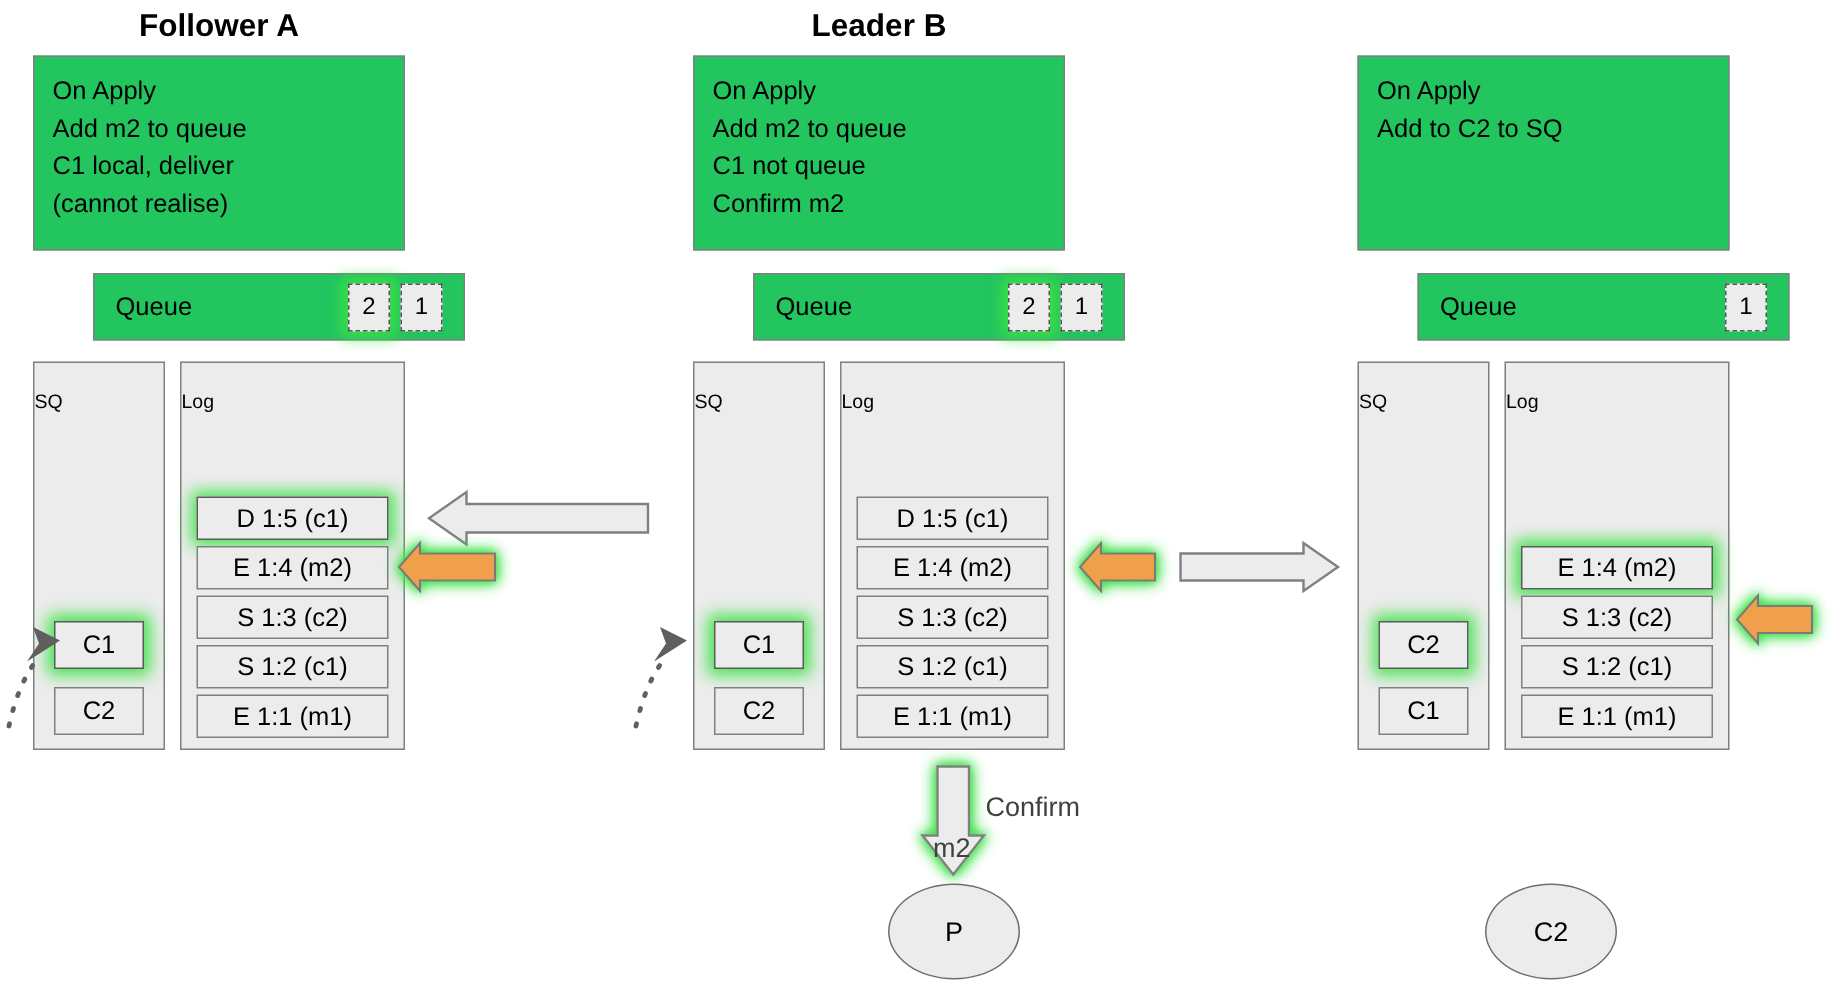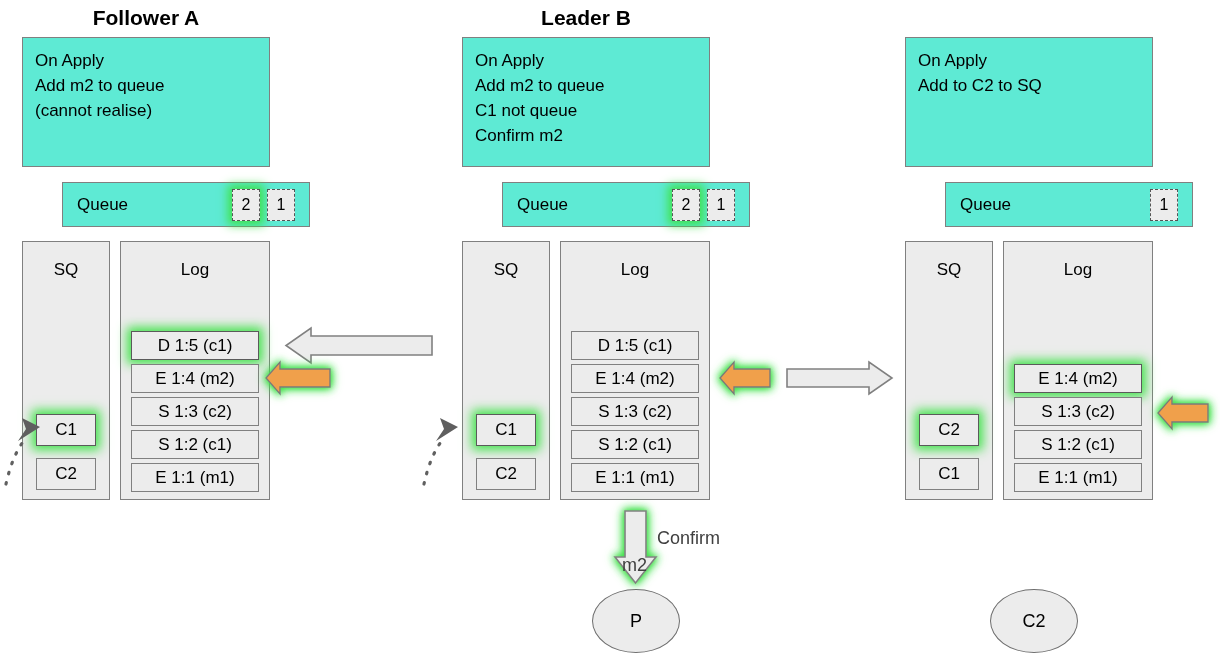--- a/index.html
+++ b/index.html
@@ -19,21 +19,21 @@
     font-size:21px;
     font-weight:bold;
     text-align:center;
     color:#000;
     letter-spacing:0px;
   }
 
   
   .panel{
     position:absolute;
-    background:#5eead4;
+    background:#22c55e;
     border:1.5px solid #808080;
     box-sizing:border-box;
   }
 
   
   .note{
     padding:10px 12px 8px 12px;
   }
   .note .line{
     font-size:17px;
@@ -77,22 +77,22 @@
   }
 
   
   .subpanel{
     position:absolute;
     background:#ececec;
     border:1.5px solid #808080;
     box-sizing:border-box;
   }
   .subhead{
-    text-align:center;
-    font-size:17px;
+    text-align:left;
+    font-size:13px;
     color:#000;
     margin-top:18px;
   }
 
   
   .entry{
     position:absolute;
     background:#ececec;
     border:1.5px solid #808080;
     box-sizing:border-box;
@@ -133,20 +133,21 @@
 <body>
 
 <div class="stage">
 
   <div class="col-title" style="left:462px;top:6px;width:248px;">Leader B</div>
   <div class="col-title" style="left:22px;top:6px;width:248px;">Follower A</div>
 
   <div class="panel note" style="left:22px;top:37px;width:248px;height:130px;">
     <div class="line">On Apply</div>
     <div class="line ital">Add m2 to queue</div>
+    <div class="line">C1 local, deliver</div>
     <div class="line">(cannot realise)</div>
   </div>
 
   <div class="panel queue" style="left:22px;top:182px;width:248px;height:45px;">
     <span class="qlabel">Queue</span>
     <span class="qslots">
       <span class="qbox glow-box">2</span>
       <span class="qbox">1</span>
     </span>
   </div>

